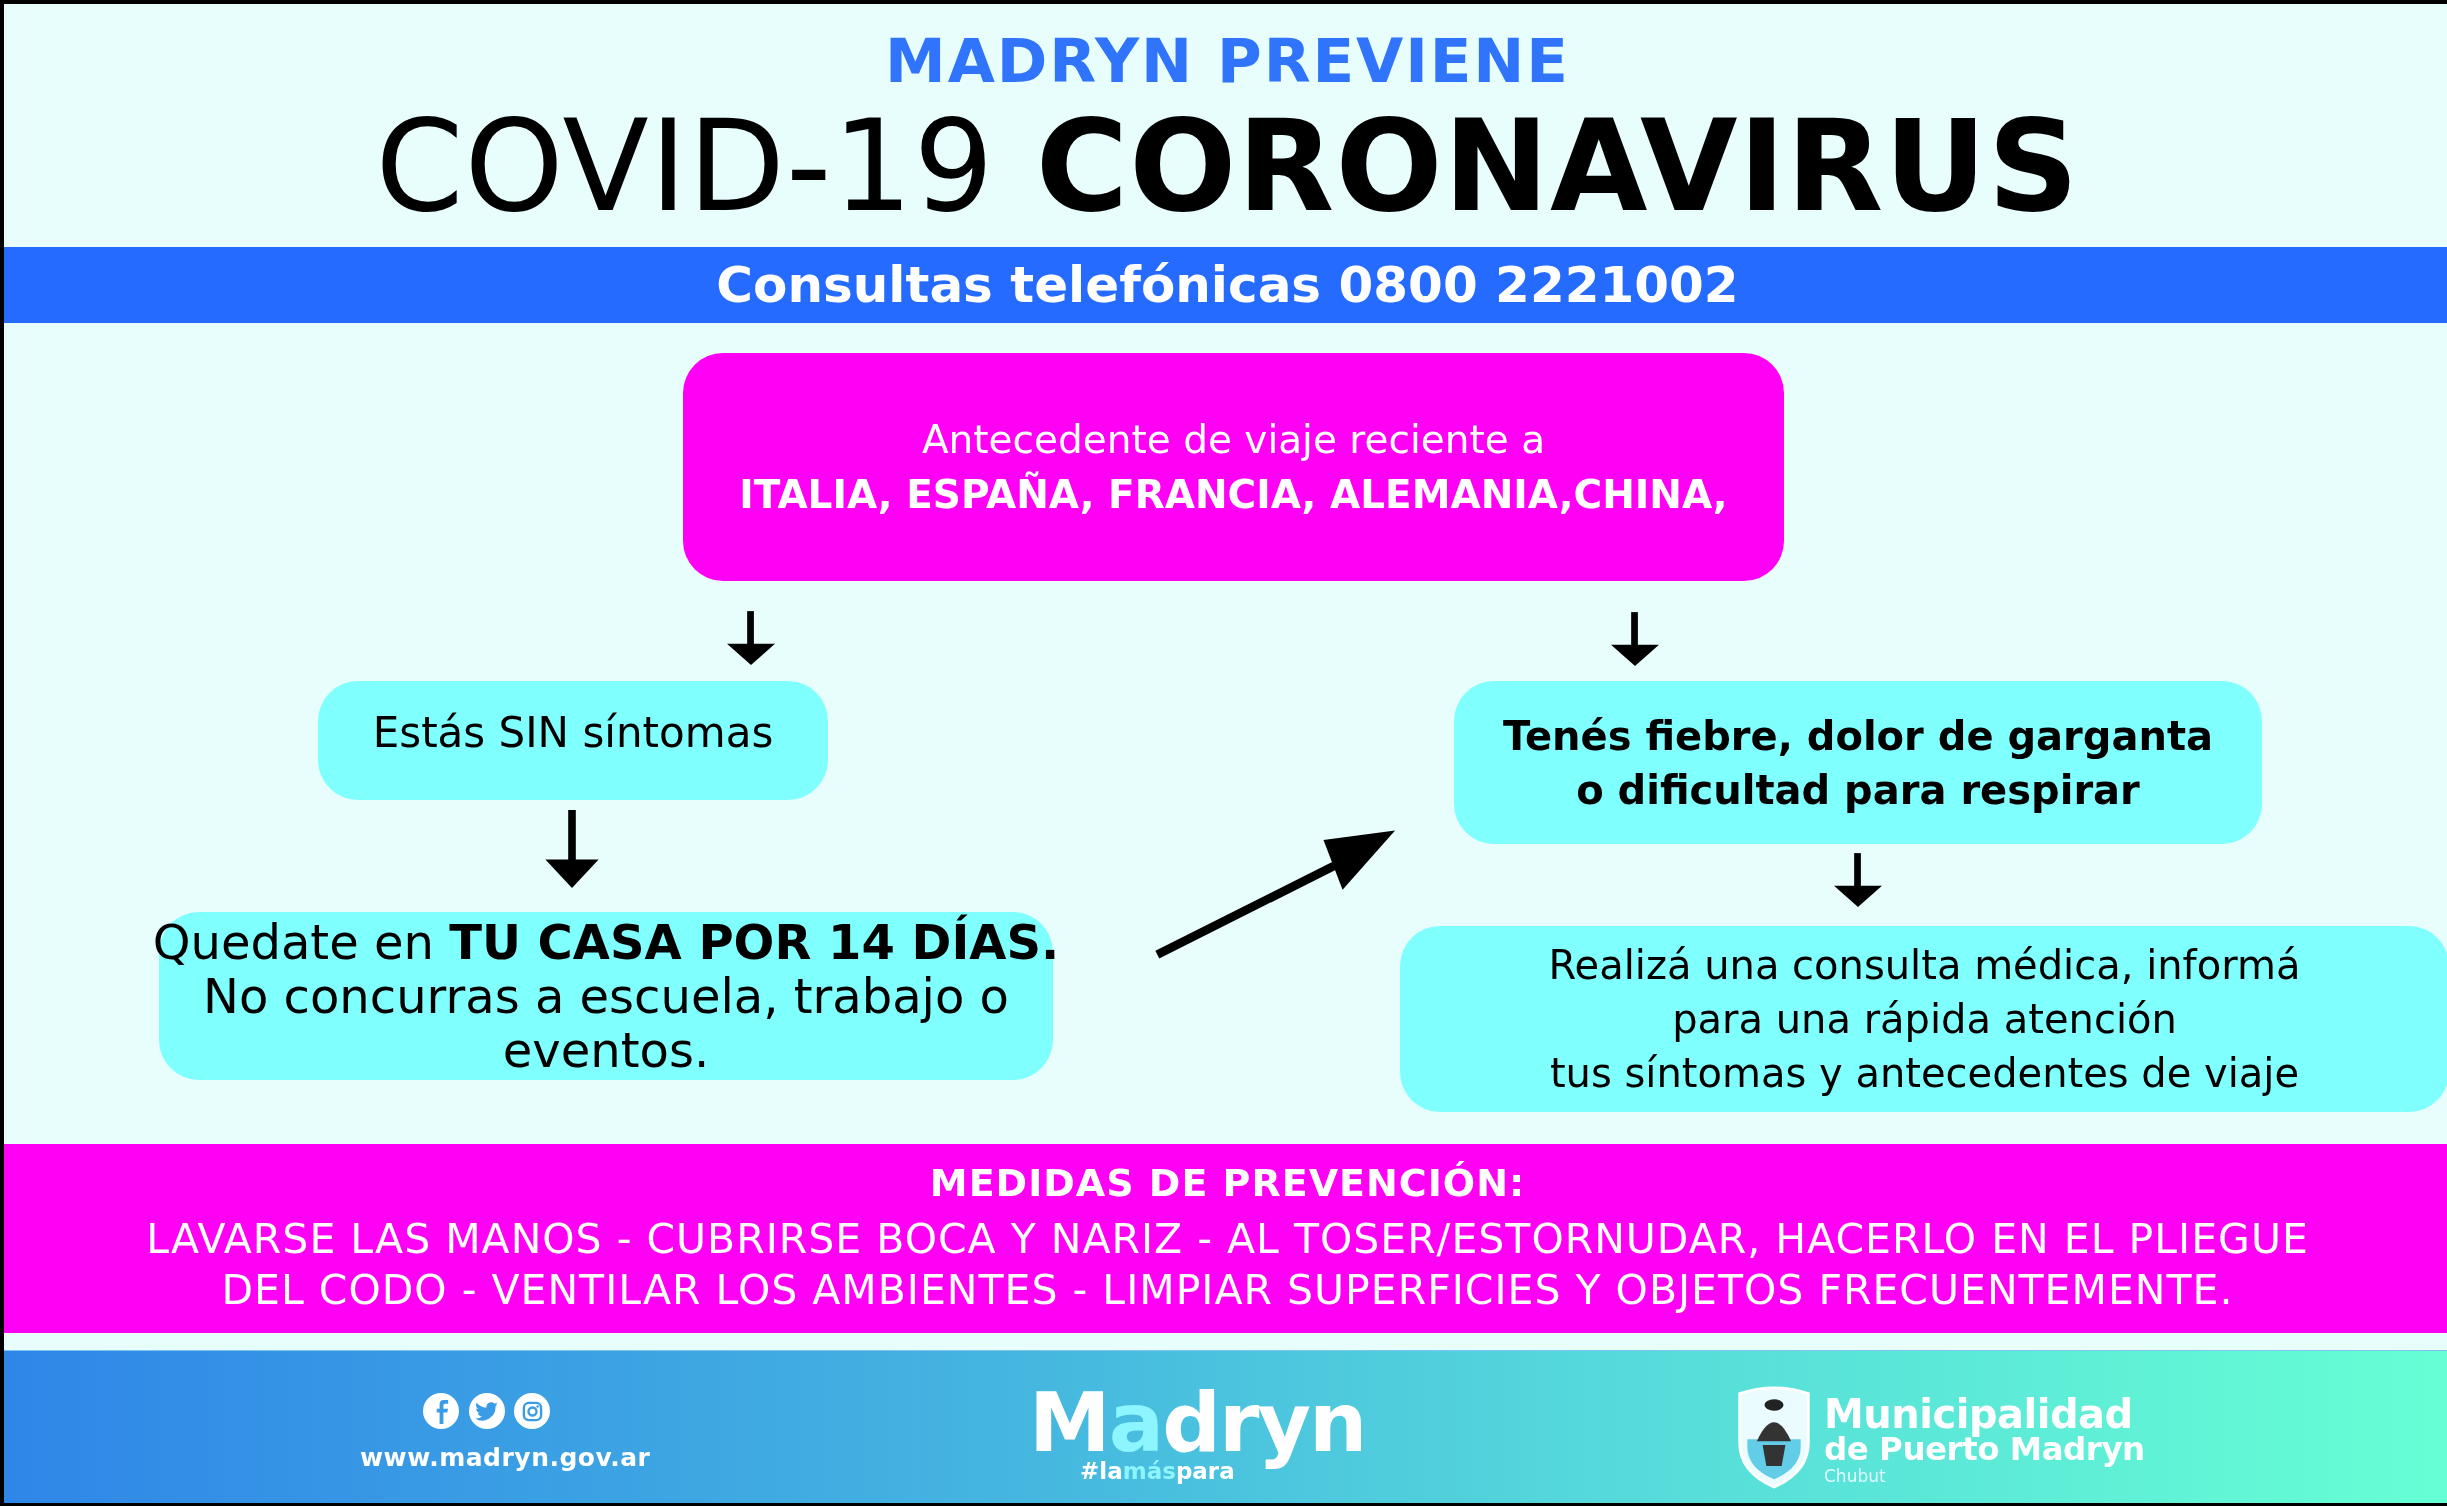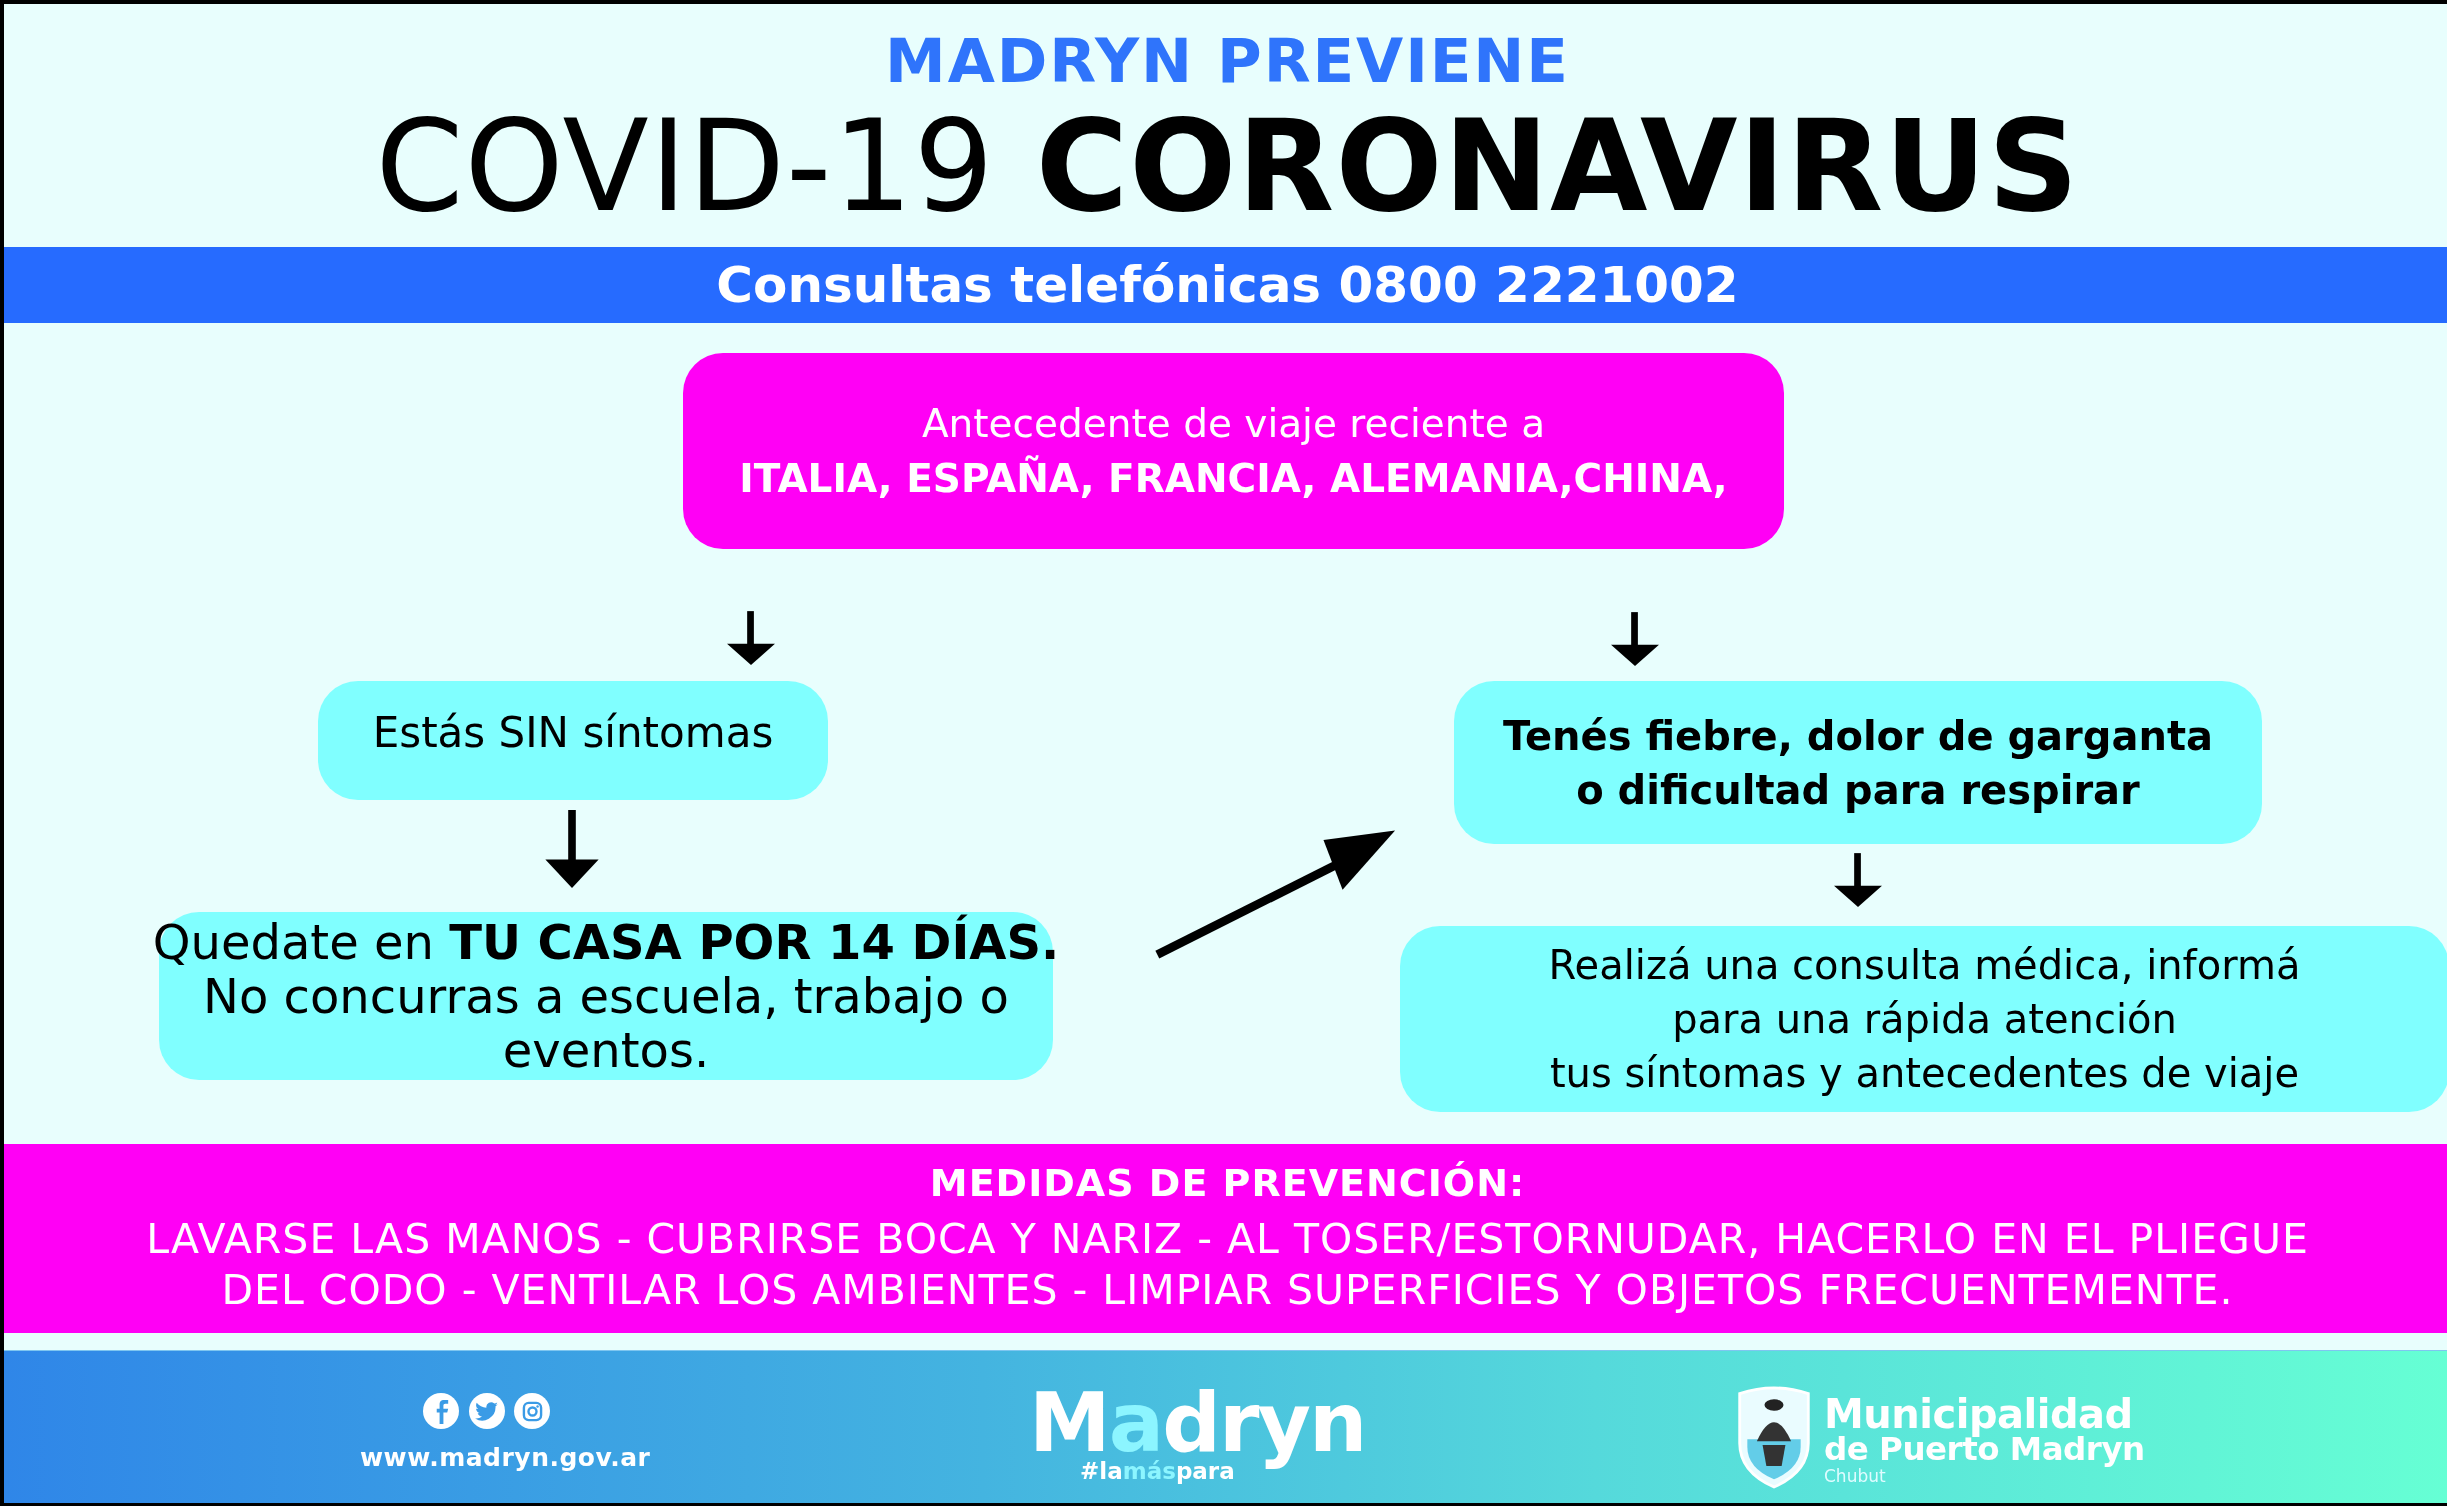--- a/index.html
+++ b/index.html
@@ -66,21 +66,21 @@
 
   <div class="abs kicker">MADRYN PREVIENE</div>
 
   <div class="abs title">
     <span class="light">COVID-19</span>
     <span class="bold">CORONAVIRUS</span>
   </div>
 
   <div class="abs phone-band">Consultas telefónicas 0800 2221002</div>
 
-  <div class="box magenta" style="left:679px; top:349px; width:1101px; height:196px; font-size:39px; line-height:55px;">
+  <div class="box magenta" style="left:679px; top:349px; width:1101px; height:228px; font-size:39px; line-height:55px;">
     <span class="ln">Antecedente de viaje reciente a</span>
     <span class="ln" style="font-weight:bold;">ITALIA, ESPAÑA, FRANCIA, ALEMANIA,CHINA,</span>
   </div>
 
   <svg class="abs" style="left:723px; top:607px;" width="48" height="54" viewBox="0 0 50 56">
     <rect x="21" y="0" width="7" height="38" fill="#000"></rect>
     <polygon points="0,34 50,34 25,56" fill="#000"></polygon>
   </svg>
   <svg class="abs" style="left:1607px; top:608px;" width="48" height="54" viewBox="0 0 50 56">
     <rect x="21" y="0" width="7" height="38" fill="#000"></rect>

